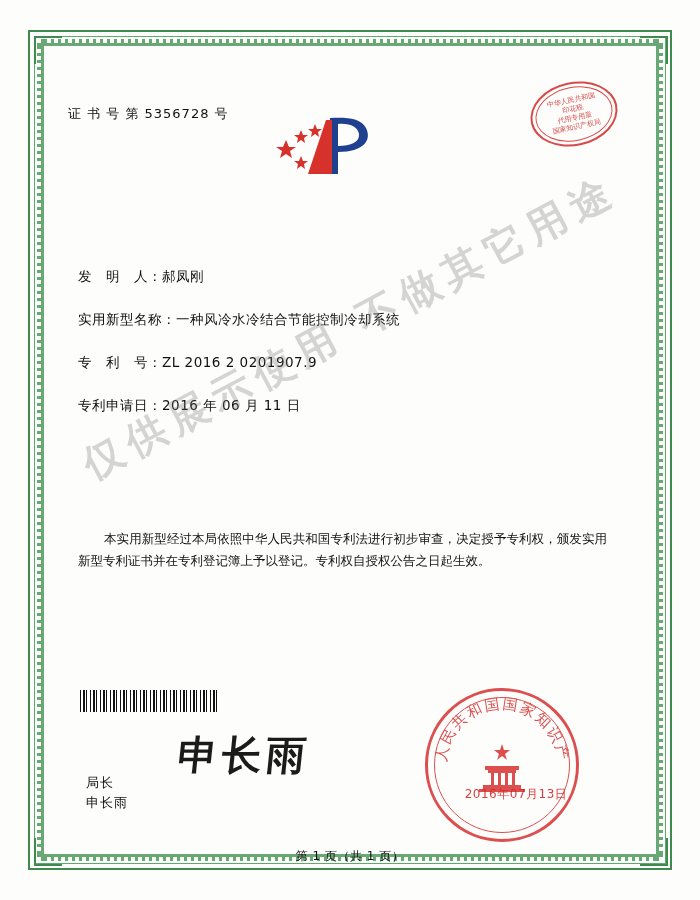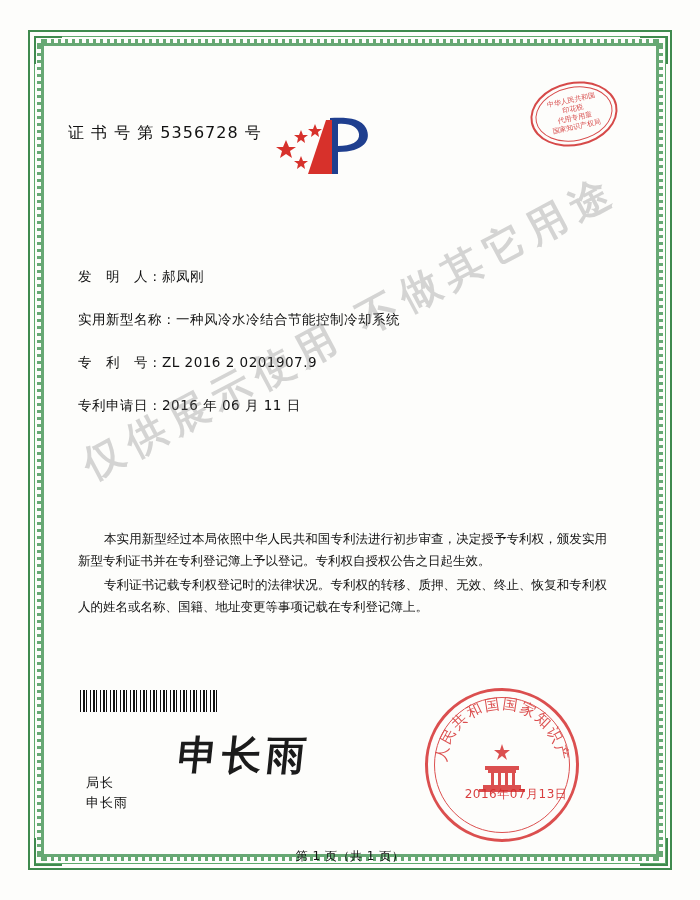--- a/index.html
+++ b/index.html
@@ -72,24 +72,23 @@
   .corner.tl { left: 34px;  top: 36px;  border-right: none; border-bottom: none; }
   .corner.tr { left: 640px; top: 36px;  border-left: none;  border-bottom: none; }
   .corner.bl { left: 34px;  top: 838px; border-right: none; border-top: none; }
   .corner.br { left: 640px; top: 838px; border-left: none;  border-top: none; }
 
   
   .cert-no {
     position: absolute;
     left: 68px;
     top: 105px;
-    font-size: 16px;
+    font-size: 13px;
     letter-spacing: 1px;
     color: #111;
-    margin-top: 18px;
   }
 
   .logo {
     position: absolute;
     left: 268px;
     top: 112px;
     width: 120px;
     height: 70px;
   }
 
@@ -334,21 +333,20 @@
       <span class="val">ZL 2016 2 0201907.9</span>
     </div>
     <div class="field">
       <span class="lbl">专利申请日：</span>
       <span class="val">2016 年 06 月 11 日</span>
     </div>
   </div>
 
   <div class="body-text">
     <p>本实用新型经过本局依照中华人民共和国专利法进行初步审查，决定授予专利权，颁发实用新型专利证书并在专利登记簿上予以登记。专利权自授权公告之日起生效。</p>
-    <p>专利证书记载专利权登记时的法律状况。专利权的转移、质押、无效、终止、恢复和专利权人的姓名或名称、国籍、地址变更等事项记载在专利登记簿上。</p>
   </div>
 
   <div class="barcode"></div>
 
   <div class="sig-label">
     <div>局长</div>
     <div>申长雨</div>
   </div>
   <div class="sig-hand">申长雨</div>
 

